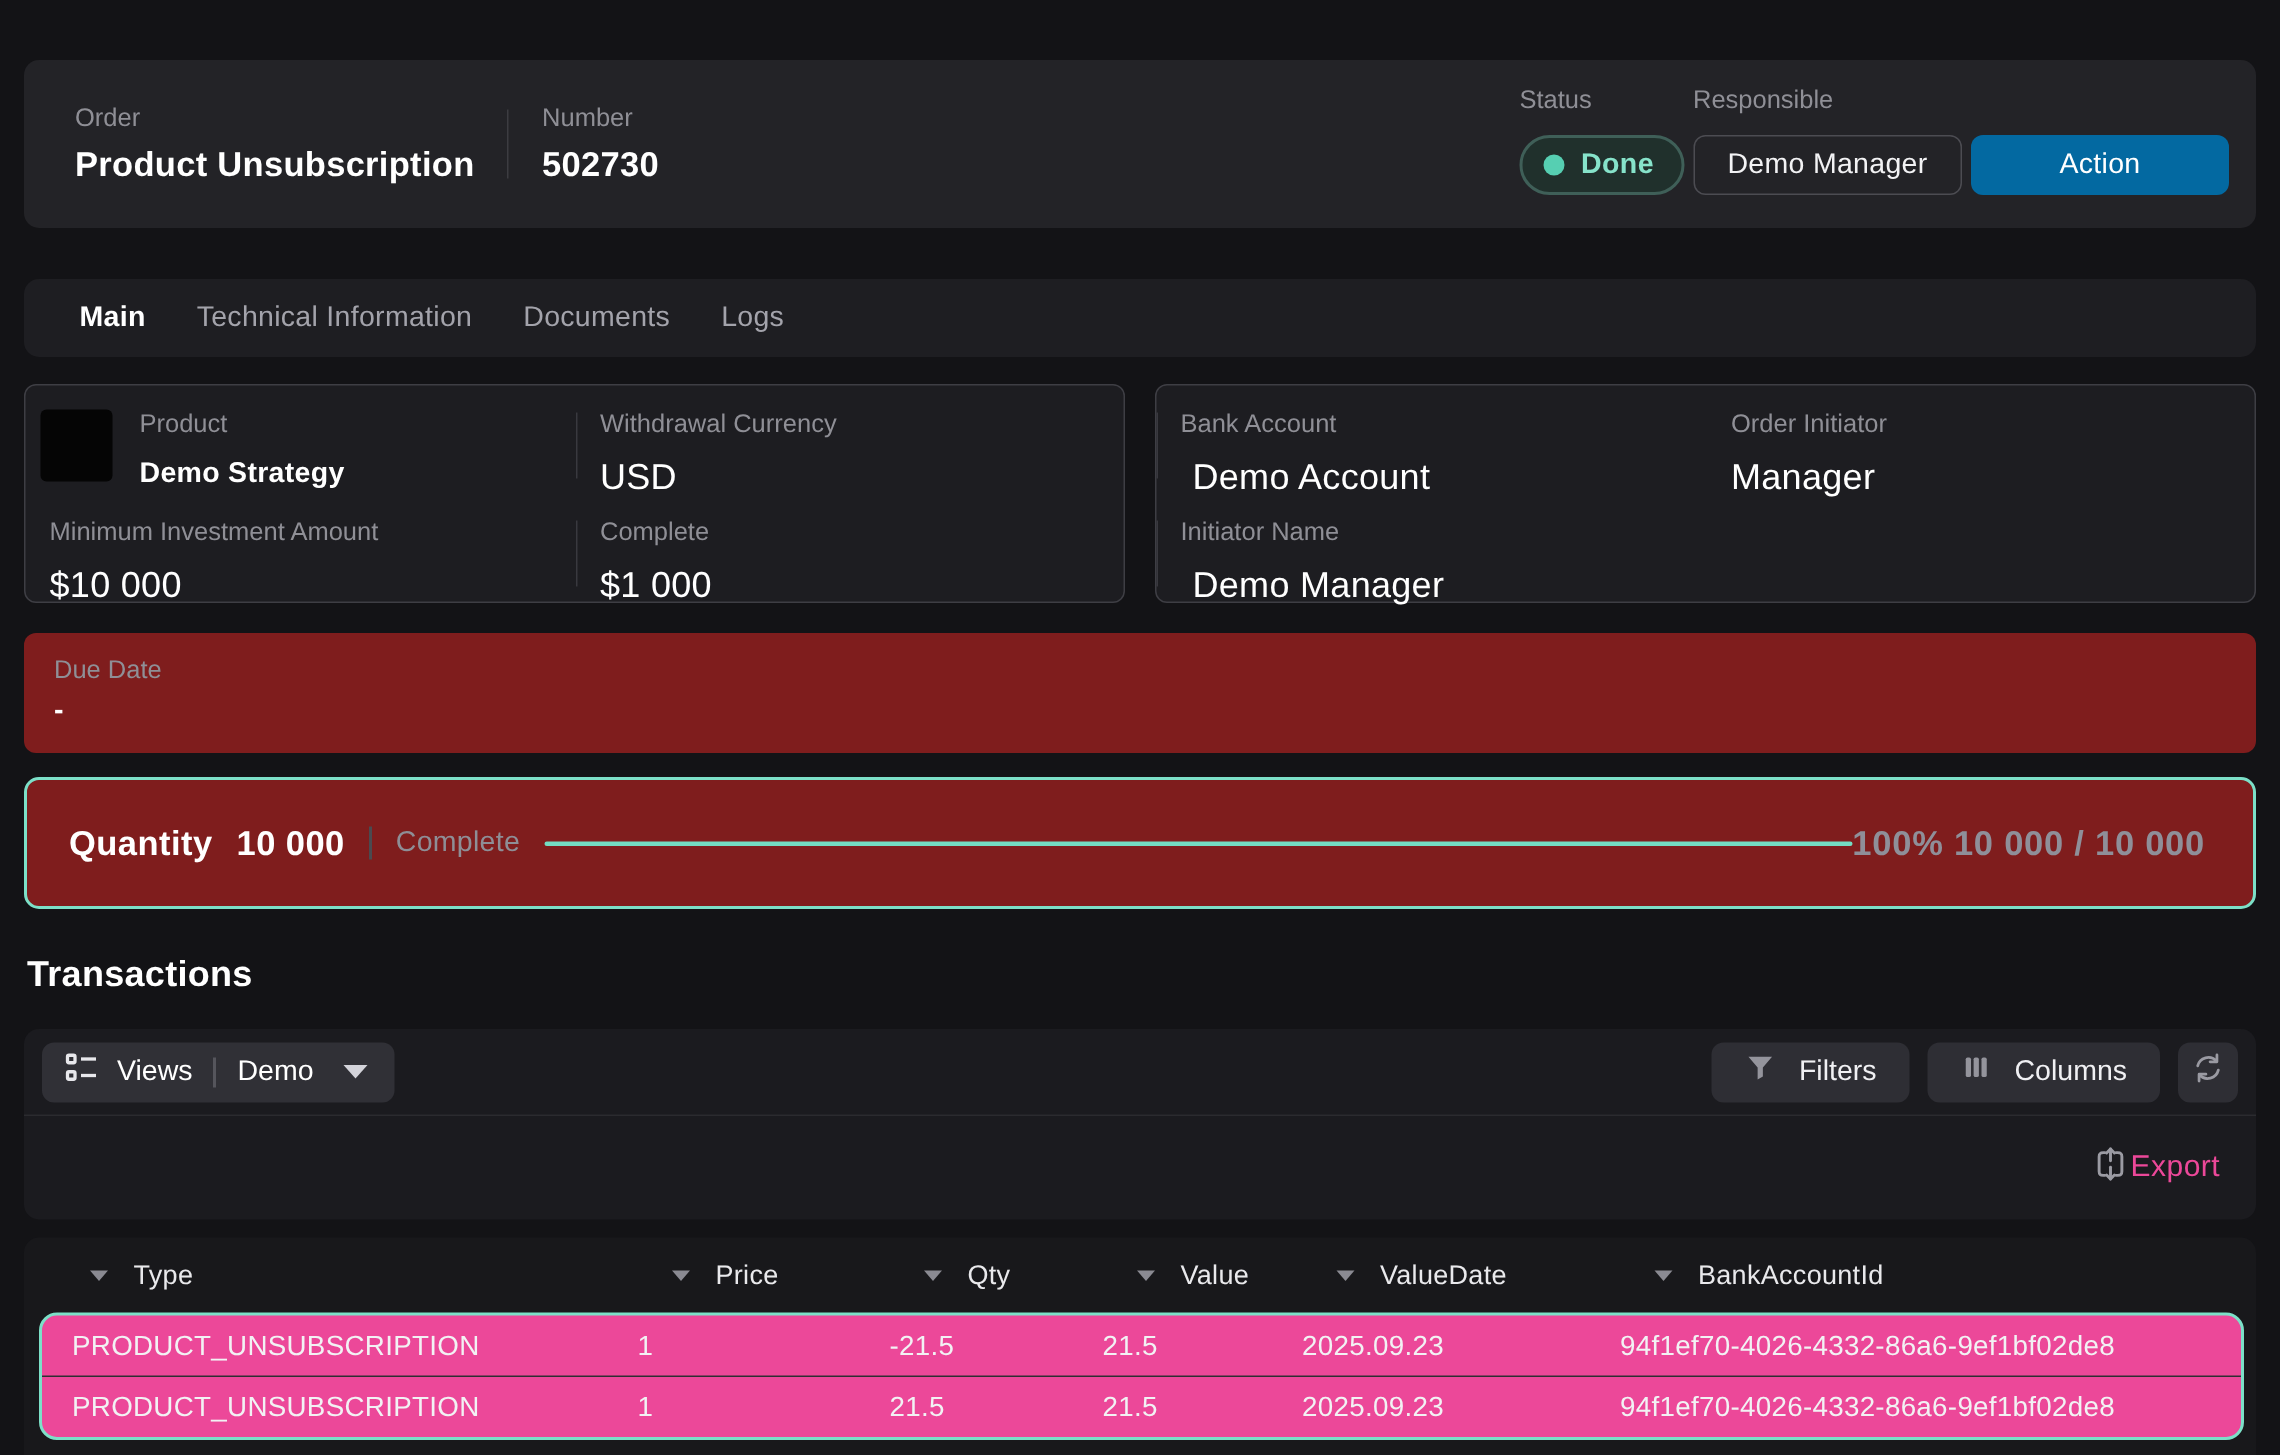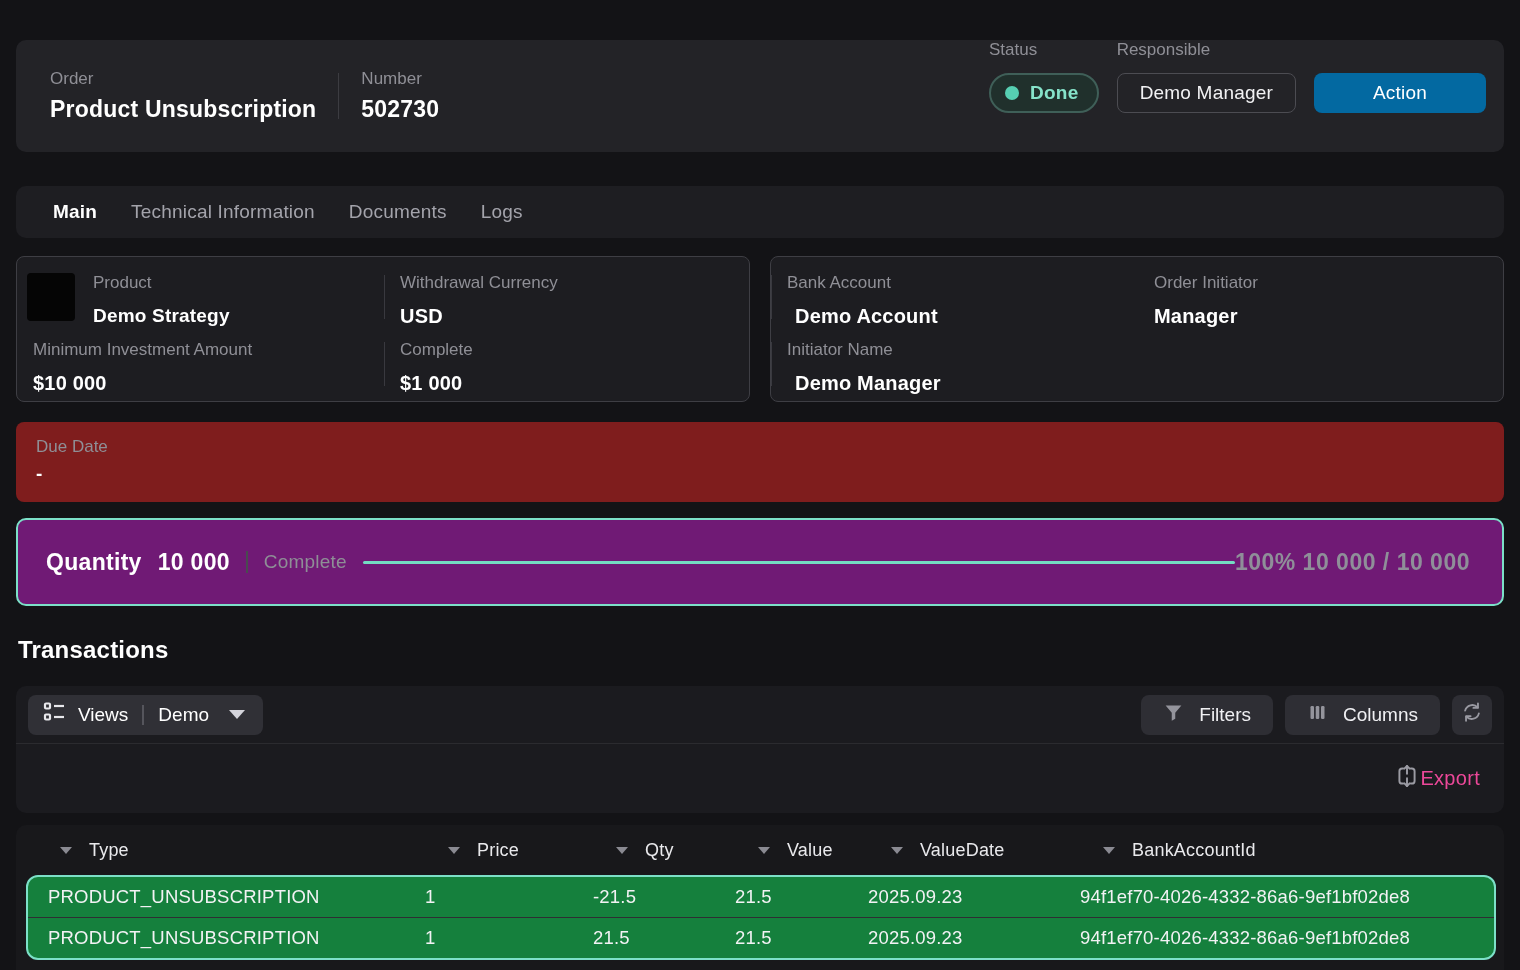--- a/index.html
+++ b/index.html
@@ -18,21 +18,21 @@
     background: #232327;
     border-radius: 10px;
     display: flex;
     justify-content: space-between;
     padding: 0 18px 0 34px;
   }
   .hc-left { display: flex; align-items: center; gap: 22px; }
   .field .label { font-size: 17px; color: #8f8f96; }
   .field .value { font-size: 23px; font-weight: 700; color: #ffffff; margin-top: 7px; letter-spacing: .2px; }
   .vdiv { width: 1px; height: 46px; background: #3c3c41; align-self: center; }
-  .hc-right { display: flex; gap: 18px; align-items: flex-start; }
+  .hc-right { display: flex; gap: 6px; align-items: flex-start; padding-top: 17px; }
   .hc-col { display: flex; flex-direction: column; gap: 13px; }
   .hc-col .label { font-size: 17px; color: #8f8f96; height: 20px; }
   .label-spacer { height: 20px; }
   .status-pill {
     height: 40px; padding: 0 18px 0 14px;
     display: inline-flex; align-items: center; gap: 11px;
     background: #20302c; border: 2px solid #3f5f58; border-radius: 22px;
     color: #86e3ca; font-weight: 700; font-size: 19px; letter-spacing: .3px;
   }
   .status-dot { width: 14px; height: 14px; border-radius: 50%; background: #56cfb2; }
@@ -63,32 +63,32 @@
     padding: 10px 0;
   }
   .cell { padding: 6px 14px 6px 16px; position: relative; }
   .cell.right::before {
     content: ""; position: absolute; left: 0; top: 8px; width: 1px; height: 44px; background: #39393f;
   }
   .cell.with-thumb { display: flex; gap: 18px; align-items: flex-start; padding-left: 10px; }
   .thumb { width: 48px; height: 48px; background: #050505; border-radius: 4px; flex: 0 0 auto; }
   .cell .label { font-size: 17px; color: #8f8f96; }
   .cell .value { font-size: 19px; font-weight: 600; color: #ffffff; margin-top: 12px; letter-spacing: .2px; }
-  .cell .value.money { font-size: 20px; font-weight: 700; }
+  .cell .value.money { font-size: 24px; font-weight: 400; }
   .cell .value.indent { padding-left: 8px; }
 
   
   .due-card { margin: 20px 16px 0; height: 80px; background: #7f1d1d; border-radius: 8px; padding: 15px 20px; }
   .due-card .label { font-size: 17px; color: #8f8f96; }
   .due-card .value { font-size: 19px; font-weight: 700; color: #ffffff; margin-top: 6px; }
 
   
   .quantity-card {
     margin: 16px 16px 0; height: 88px;
-    border: 2px solid #7ce0c8; border-radius: 10px; background: #701a75;
+    border: 2px solid #7ce0c8; border-radius: 10px; background: #7f1d1d;
     display: flex; align-items: center; padding: 0 32px 0 28px;
   }
   .q-title, .q-value { font-size: 23px; font-weight: 700; color: #ffffff; letter-spacing: .3px; }
   .q-value { margin-left: 16px; }
   .q-pipe { width: 2px; height: 22px; background: #4a4a50; margin: 0 16px; }
   .q-status { font-size: 19px; color: #8e8e96; letter-spacing: .2px; }
   .q-line { flex: 1; height: 3px; background: #74dcc2; margin-left: 16px; border-radius: 2px; }
   .q-progress { font-size: 23px; font-weight: 700; color: #8f8f99; letter-spacing: .5px; white-space: nowrap; }
 
   
@@ -115,21 +115,21 @@
   .export-btn {
     display: flex; align-items: center; 
     background: transparent; border: none; color: #ec4899; font-size: 20px; font-family: inherit; cursor: pointer; letter-spacing: .3px;
   }
 
   
   .table-block { margin: 12px 16px 0; background: #18181b; border-radius: 10px; height: 170px; }
   .thead { height: 50px; display: grid; grid-template-columns: 388px 168px 142px 133px 212px 1fr; align-items: center; }
   .th { display: flex; align-items: center; gap: 17px; padding-left: 44px; color: #e9e9ec; font-size: 18px; cursor: pointer; letter-spacing: .2px; white-space: nowrap; overflow: hidden; }
   .sort-caret { width: 0; height: 0; border-left: 6px solid transparent; border-right: 6px solid transparent; border-top: 7px solid #8a8a92; flex: 0 0 auto; }
-  .row-group { margin: 0 8px 0 10px; border: 2px solid #7ce0c8; border-radius: 12px; background: #15803d; overflow: hidden; }
+  .row-group { margin: 0 8px 0 10px; border: 2px solid #7ce0c8; border-radius: 12px; background: #ec4899; overflow: hidden; }
   .trow { height: 40px; display: grid; grid-template-columns: 377px 168px 142px 133px 212px 1fr; align-items: center; cursor: pointer; }
   .td { padding-left: 20px; color: #f2f2f4; font-size: 18.5px; white-space: nowrap; overflow: hidden; letter-spacing: .2px; }
   .row-divider { height: 1px; background: #2e2e33; }
 
   
   .icn { display: inline-block; flex: 0 0 auto; }
 </style>
 </head>
 <body>
 

